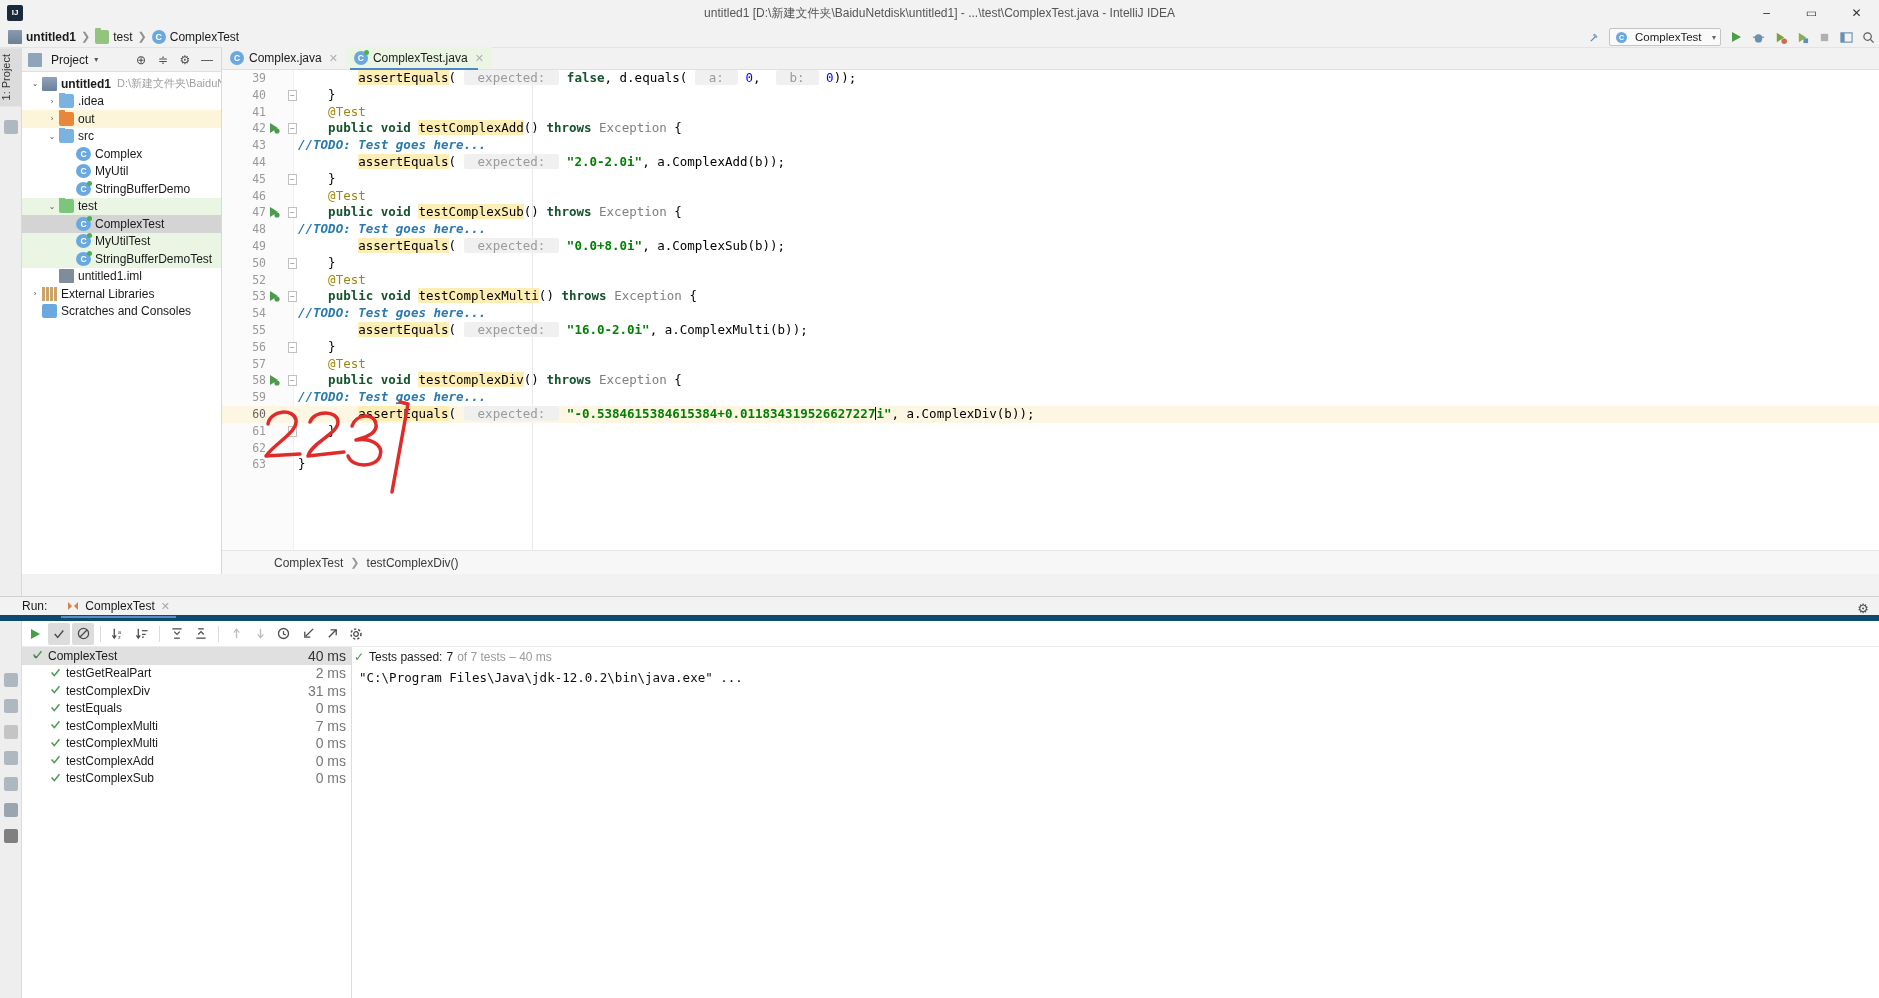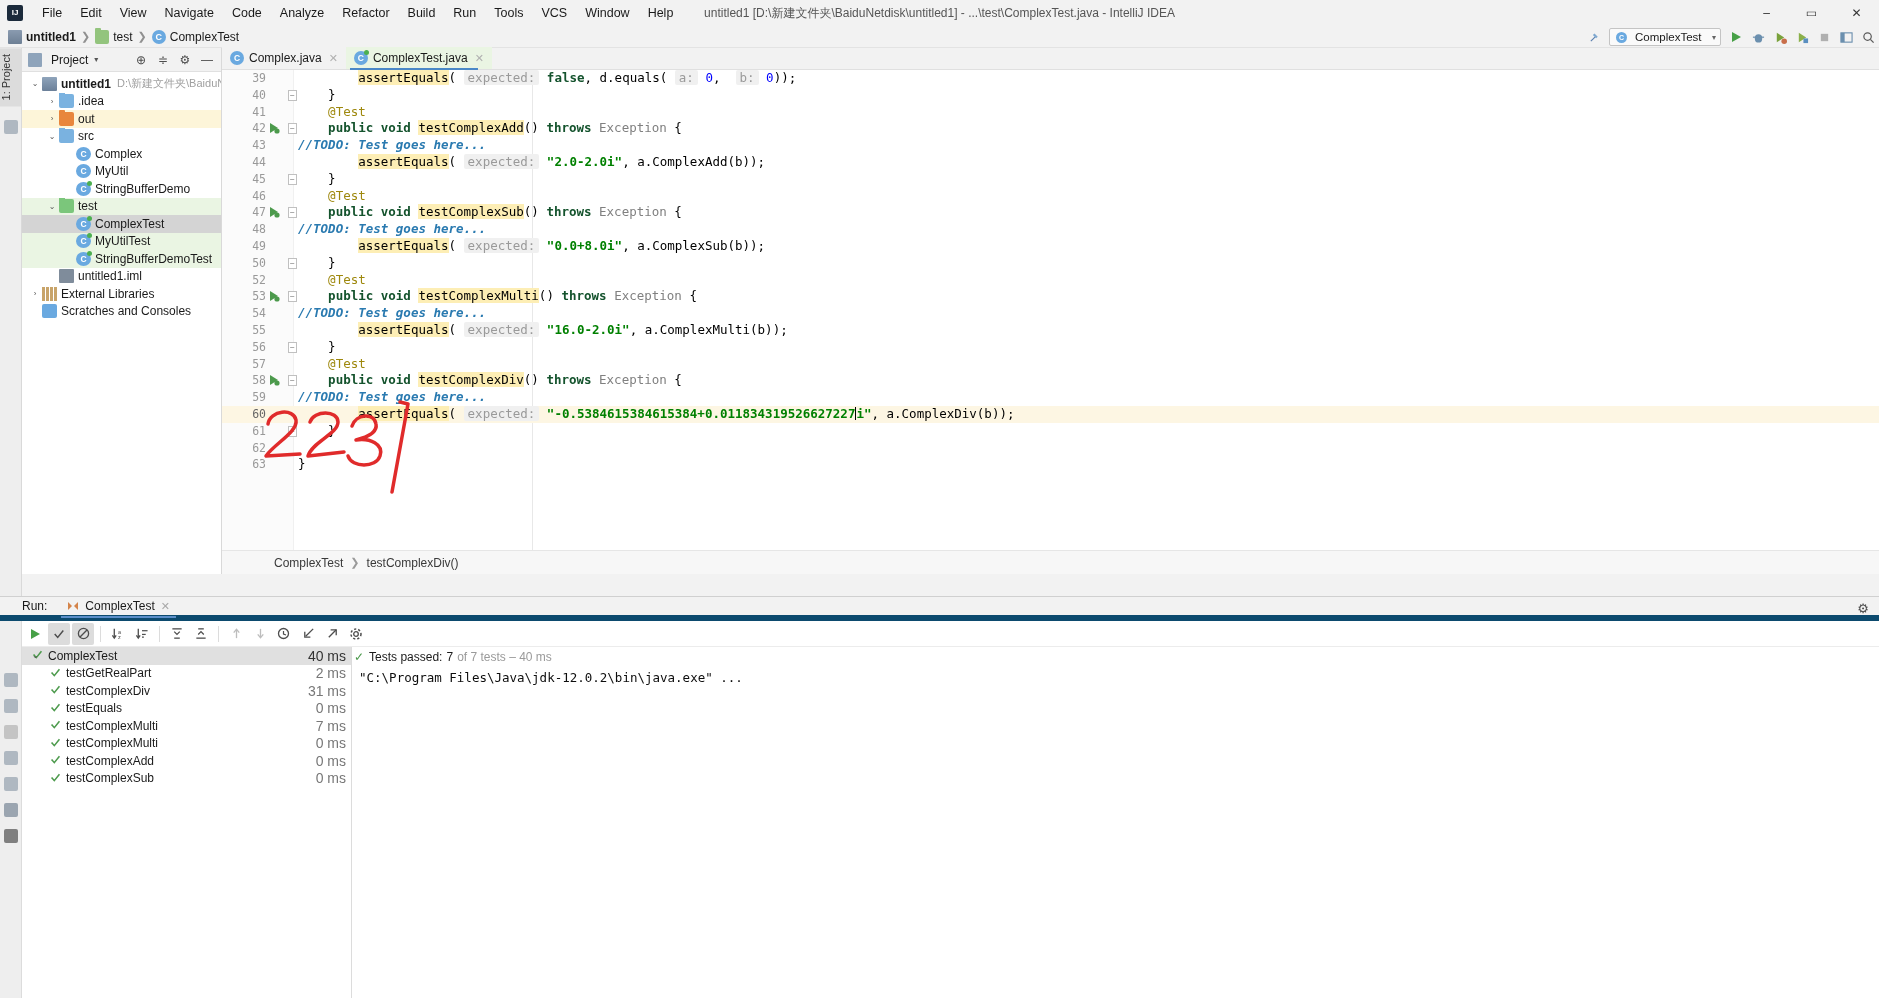--- a/index.html
+++ b/index.html
@@ -198,21 +198,21 @@
   .ind { position: absolute; top: 0; bottom: 0; width: 1px; background: #e8e8e8; }
 
   
   .kw { color: #14532d; font-weight: bold; }
   .typ { color: #808080; }
   .str { color: #008000; font-weight: bold; }
   .num { color: #0000ff; }
   .todo { color: #2a7ab0; font-style: italic; font-weight: bold; }
   .ann { color: #9e880d; }
   .mthhl { background: #fdeeb5; }
-  .hint { color: #9a9a9a; background: #f0f0f0; border-radius: 2px; padding: 0 4px; }
+  .hint { color: #9a9a9a; background: #f0f0f0; border-radius: 2px; padding: 0 14px; }
   .assertname { background: #fdeeb5; }
   .caret-bar { display: inline-block; width: 1px; height: 13px; background: #000; vertical-align: -2px; }
 
   .editor-crumb {
     position: absolute; left: 0; right: 0; bottom: 0; height: 24px;
     background: #f7f7f7; border-top: 1px solid #e6e6e6;
     display: flex; align-items: center; padding-left: 52px;
     font-size: 12px; color: #3a3a3a;
   }
   .editor-crumb .sep { margin: 0 7px; color: #9a9a9a; font-size: 11px; }
@@ -286,35 +286,20 @@
   }
   .console .path { color: #0d0d0d; }
 </style>
 </head>
 <body>
 
 <div class="app">
 
   <div class="titlebar">
     <div class="ij-logo"></div>
-    <div class="menubar">
-      <div class="menu-item">File</div>
-      <div class="menu-item">Edit</div>
-      <div class="menu-item">View</div>
-      <div class="menu-item">Navigate</div>
-      <div class="menu-item">Code</div>
-      <div class="menu-item">Analyze</div>
-      <div class="menu-item">Refactor</div>
-      <div class="menu-item">Build</div>
-      <div class="menu-item">Run</div>
-      <div class="menu-item">Tools</div>
-      <div class="menu-item">VCS</div>
-      <div class="menu-item">Window</div>
-      <div class="menu-item">Help</div>
-    </div>
     <div class="win-title">untitled1 [D:\新建文件夹\BaiduNetdisk\untitled1] - ...\test\ComplexTest.java - IntelliJ IDEA</div>
     <div class="wincontrols">
       <div class="wc">–</div>
       <div class="wc">▭</div>
       <div class="wc close">✕</div>
     </div>
   </div>
 
   <div class="navbar">
     <div class="crumb">

